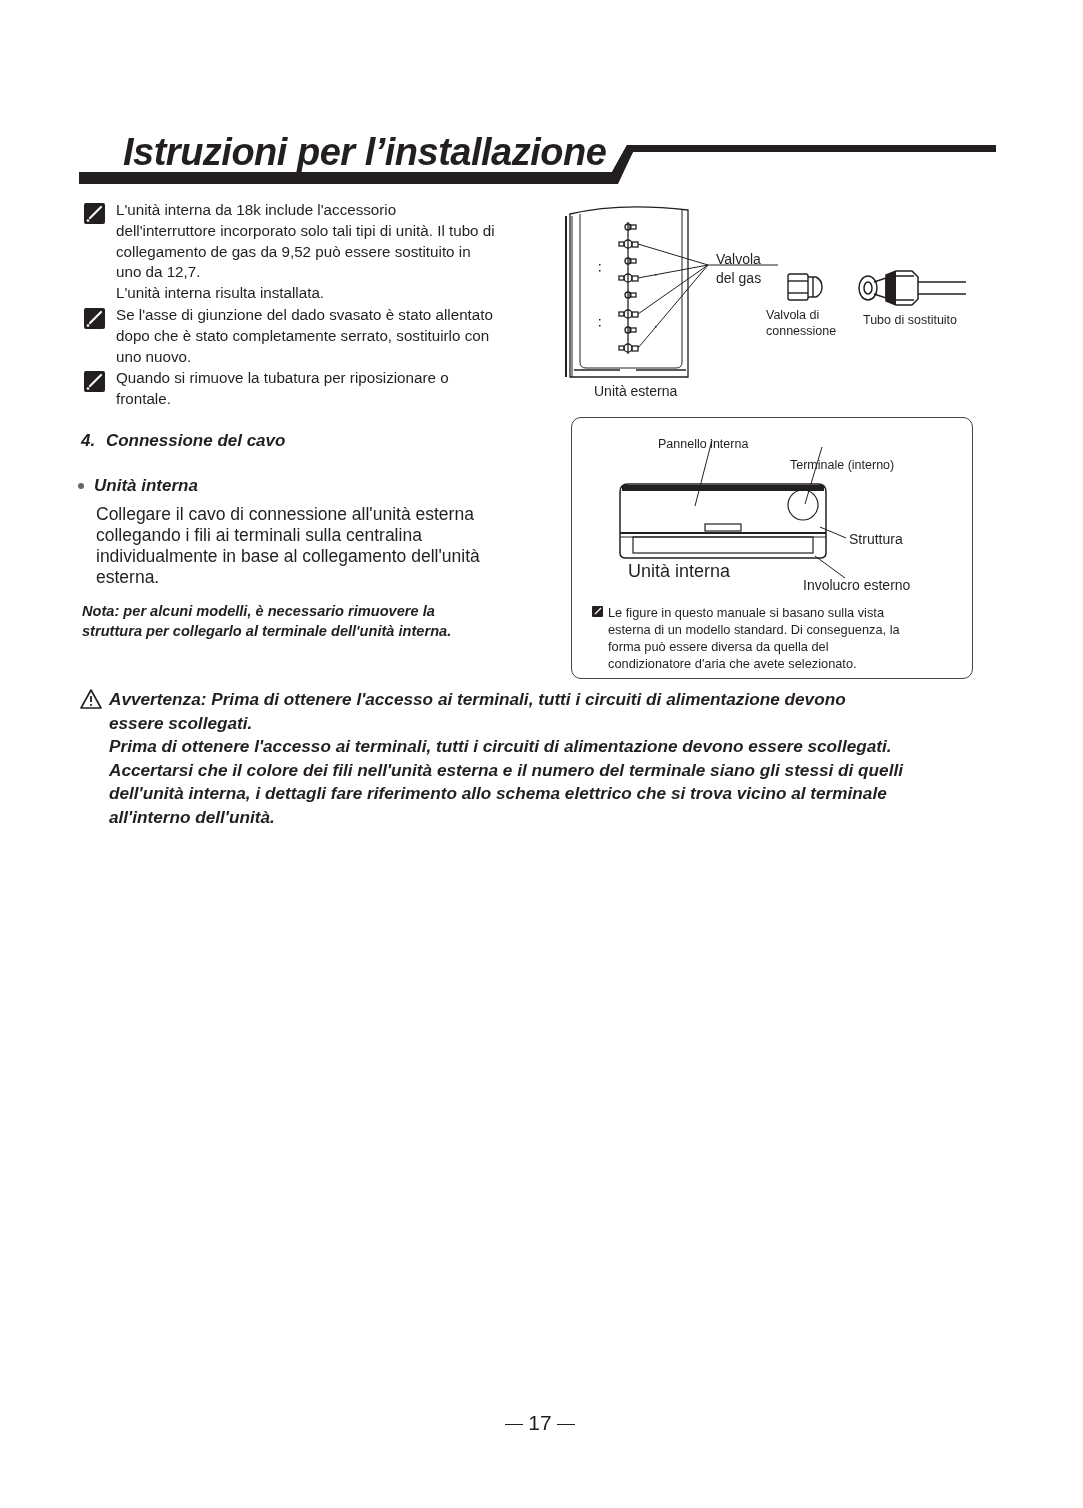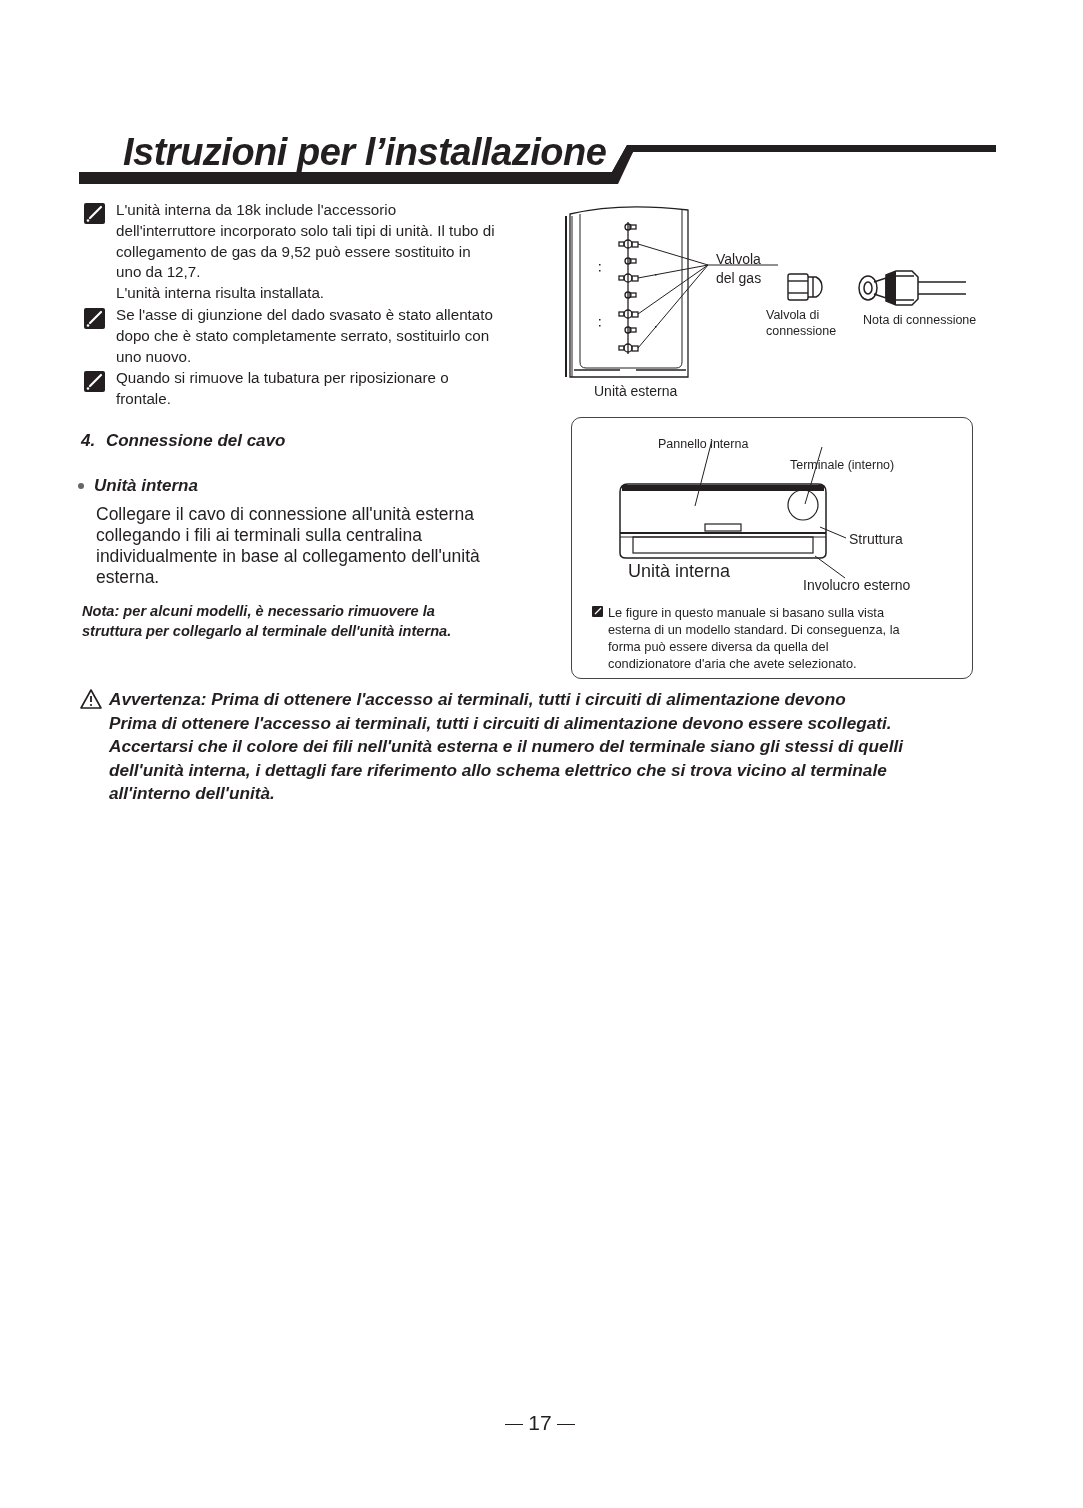--- a/index.html
+++ b/index.html
@@ -188,21 +188,21 @@
     <ellipse cx="12" cy="20" rx="4" ry="6"></ellipse>
     <path d="M18,14 L30,10 L30,30 L18,26"></path>
     <path d="M30,7 L40,3 L56,3 L62,9 L62,31 L56,37 L40,37 L30,33 Z" fill="#fff"></path>
     <line x1="34" y1="8" x2="58" y2="8"></line>
       <line x1="34" y1="32" x2="58" y2="32"></line>
     <line x1="62" y1="14" x2="110" y2="14"></line>
       <line x1="62" y1="26" x2="110" y2="26"></line>
   </g>
   <path d="M30,7 L40,3 L40,37 L30,33 Z" fill="#231f20"></path>
 </svg>
-<div class="abs lbl-sm" style="left:863px; top:312px;">Nota di connessione</div>
+<div class="abs lbl-sm" style="left:863px; top:312px;">Tubo di sostituito</div>
 
 <div class="abs fig-box"></div>
 <div class="abs lbl-sm" style="left:658px; top:436px;">Pannello interna</div>
 <div class="abs lbl-sm" style="left:790px; top:445px;margin-top:12px;">Terminale (interno)</div>
 <svg class="abs" style="left:600px; top:420px;" width="320" height="160" viewBox="0 0 320 160">
   <g fill="none" stroke="#231f20">
     <path d="M20,133 L20,72 Q20,64 28,64 L218,64 Q226,64 226,72 L226,133 Q226,138 220,138 L26,138 Q20,138 20,133 Z" stroke-width="1.5"></path>
     <path d="M22,68 L224,68" stroke-width="6"></path>
     <line x1="20" y1="113" x2="226" y2="113" stroke-width="2"></line>
     <line x1="20" y1="117" x2="226" y2="117" stroke-width="1"></line>
@@ -232,20 +232,21 @@
   </div>
 </div>
 
 <div class="abs warn">
   <svg class="ico" viewBox="0 0 24 22">
     <path d="M12,2 L22,20 L2,20 Z" fill="none" stroke="#231f20" stroke-width="1.6" stroke-linejoin="round"></path>
     <line x1="12" y1="8" x2="12" y2="14" stroke="#231f20" stroke-width="1.8"></line>
     <circle cx="12" cy="17" r="1.1" fill="#231f20"></circle>
   </svg>
   <div class="line">Avvertenza: Prima di ottenere l'accesso ai terminali, tutti i circuiti di alimentazione devono</div>
+  <div class="line">essere scollegati.</div>
   <div class="line">Prima di ottenere l'accesso ai terminali, tutti i circuiti di alimentazione devono essere scollegati.</div>
   <div class="line">Accertarsi che il colore dei fili nell'unità esterna e il numero del terminale siano gli stessi di quelli</div>
   <div class="line">dell'unità interna, i dettagli fare riferimento allo schema elettrico che si trova vicino al terminale</div>
   <div class="line">all'interno dell'unità.</div>
 </div>
 
 <div class="abs page-num">
   <span class="dash"></span><span>17</span><span class="dash"></span>
 </div>
 

